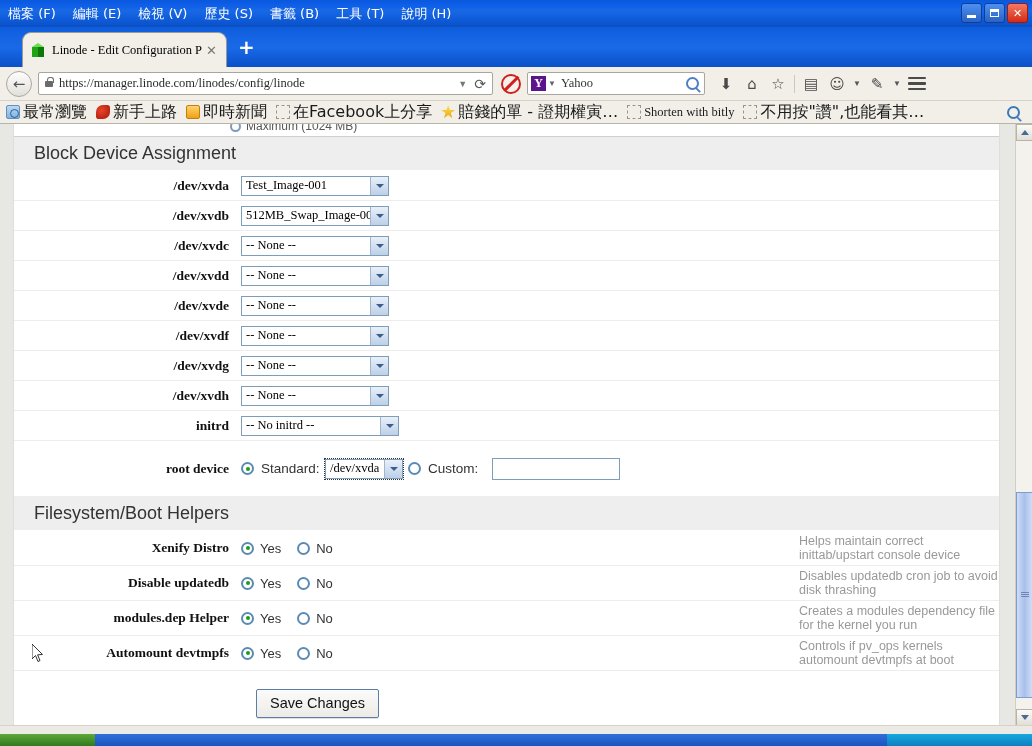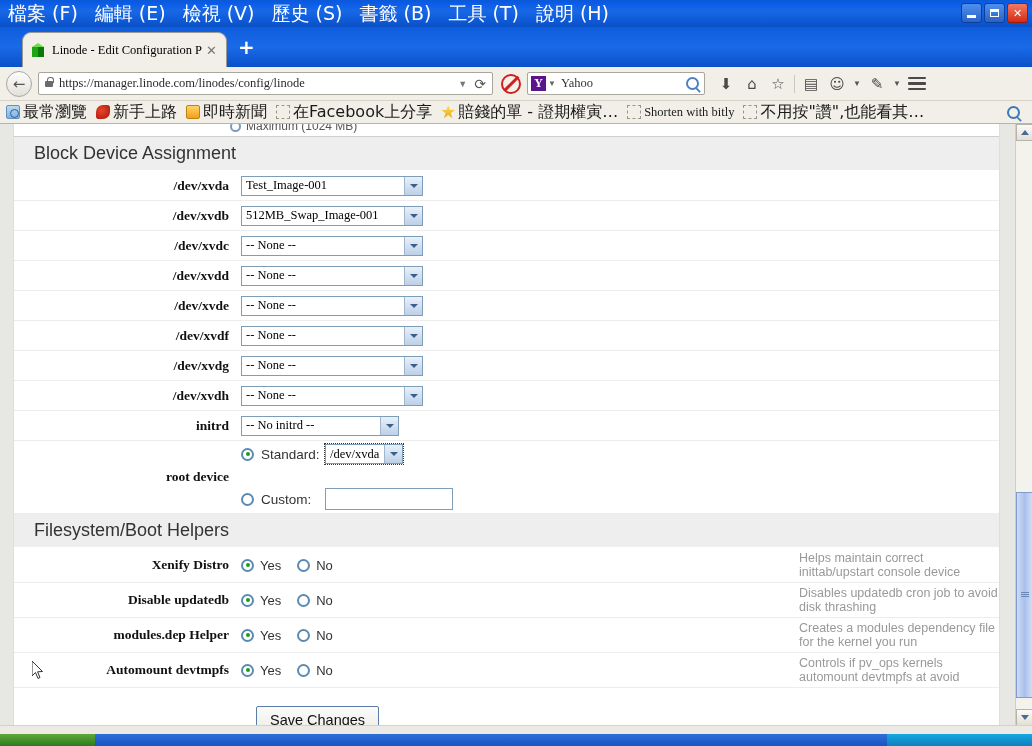--- a/index.html
+++ b/index.html
@@ -12,21 +12,21 @@
   }
 
   
   .titlebar {
     position:absolute; left:0; top:0; width:1032px; height:27px;
     background:linear-gradient(to bottom,#0b59d2 0%,#0a5ae8 8%,#1868e6 40%,#0e5ad8 75%,#0a4fc2 100%);
     display:flex; align-items:center;
   }
   .menu {
     display:flex; align-items:center; padding-left:8px; gap:17px;
-    font-family:"DejaVu Sans", sans-serif; font-size:19px; color:#fff;
+    font-family:"DejaVu Sans", sans-serif; font-size:13px; color:#fff;
     letter-spacing:0px; white-space:nowrap;
   }
   .menu .mi { cursor:default; }
   .winbtns { position:absolute; right:4px; top:3px; display:flex; gap:2px; }
   .wb {
     width:21px; height:20px; border:1px solid #0a3f9e;
     border-radius:3px; display:flex; align-items:center; justify-content:center;
     font-size:11px; color:#fff; font-family:"DejaVu Sans", sans-serif;
   }
   .wb.min { background:linear-gradient(to bottom,#4d90f0,#2a63c4); }
@@ -183,21 +183,21 @@
   .sel .arrow {
     position:absolute; right:0; top:0; width:18px; height:18px;
     background:linear-gradient(to bottom,#e9f0f9,#bcd0e8);
     border-left:1px solid #9fb6cd;
     display:flex; align-items:center; justify-content:center;
   }
   .sel .arrow::after{
     content:''; width:0;height:0; border-left:4px solid transparent; border-right:4px solid transparent;
     border-top:4px solid #3a5f8f;
   }
-  .sel.w168 { width:182px;text-align:right; }
+  .sel.w168 { width:148px;text-align:right; }
   .sel.w158 { width:158px; }
   .sel.w78  { width:78px; }
 
   .inputbox {
     width:128px; height:22px; background:#fff; border:1px solid #7e9db9;
   }
 
   
   .radio {
     width:13px; height:13px; border-radius:50%; border:2px solid #5b8bb5;
@@ -205,21 +205,21 @@
     box-shadow:inset 0 0 0 1px #fff;
   }
   .radio.on::after{
     content:''; position:absolute; left:2.5px; top:2.5px; width:4px; height:4px;
     border-radius:50%; background:#1a9e1a;
   }
   .rlabel {
     font-family:"Liberation Sans", sans-serif; font-size:13px; color:#333;
     margin-left:6px; margin-right:16px;
   }
-  .rootwrap { display:flex; flex-direction:column; gap:24px; }
+  .rootwrap { display:flex; flex-direction:row; gap:5px; }
   .rootline { display:flex; align-items:center; }
   .rootline .rlabel2 {
     font-family:"Liberation Sans", sans-serif; font-size:13.5px; color:#333;
     margin-left:7px; width:64px;
   }
   .focusring { outline:1px dotted #333; outline-offset:0px; }
 
   .helptext {
     font-family:"Liberation Sans", sans-serif; font-size:12.5px; color:#999;
     margin-left:10px;
@@ -534,21 +534,21 @@
     </div>
 
     <div class="frow">
       <div class="flabel">Automount devtmpfs</div>
       <div class="fctl helpcol">
         <div class="radio on"></div>
         <span class="rlabel">Yes</span>
         <div class="radio"></div>
         <span class="rlabel">No</span>
       </div>
-      <div class="helptext">Controls if pv_ops kernels automount devtmpfs at avoid</div>
+      <div class="helptext">Controls if pv_ops kernels automount devtmpfs at boot</div>
     </div>
 
     <div class="savewrap">
       <svg class="cursor" viewBox="0 0 12 19">
         <polygon points="0,0 0,15 3.5,11.5 6,17.5 8,16.5 5.6,10.8 10.5,10.5" fill="#fff" stroke="#333" stroke-width="1"></polygon>
       </svg>
       <span class="savebtn">Save Changes</span>
     </div>
 
   </div>

